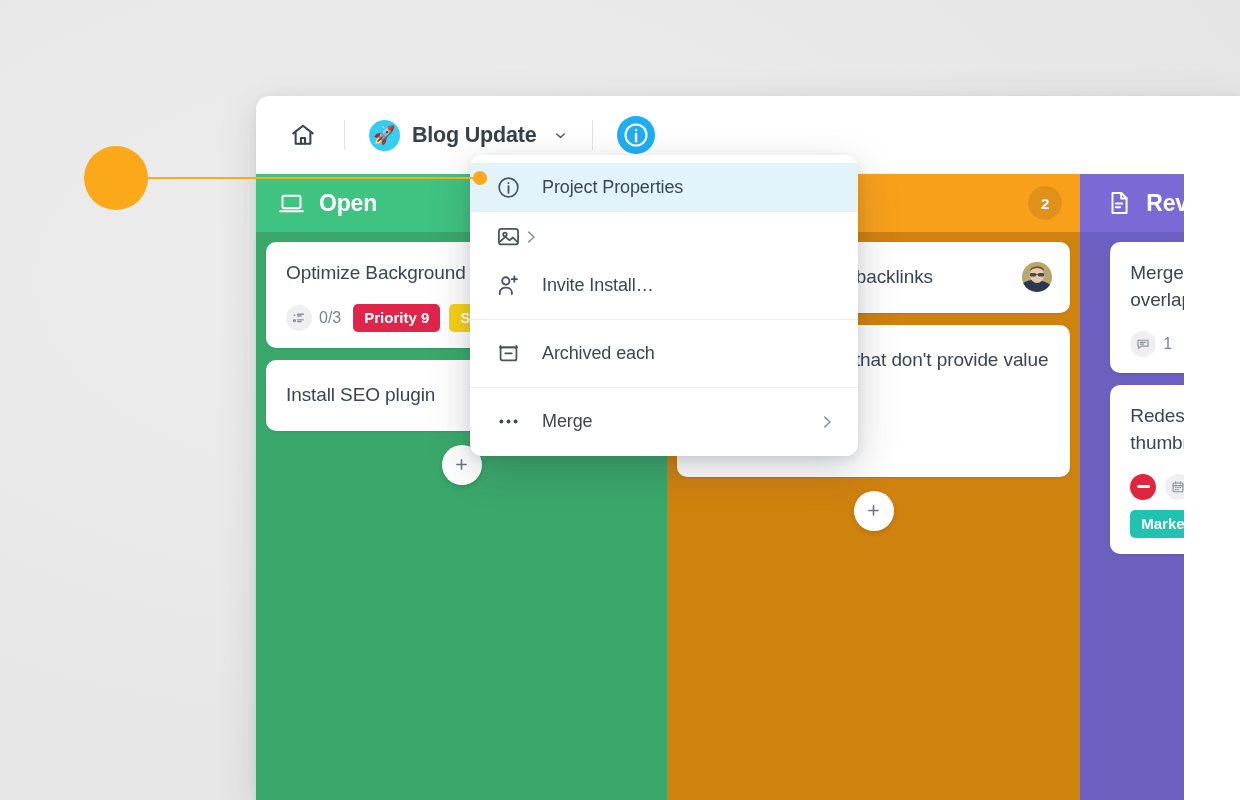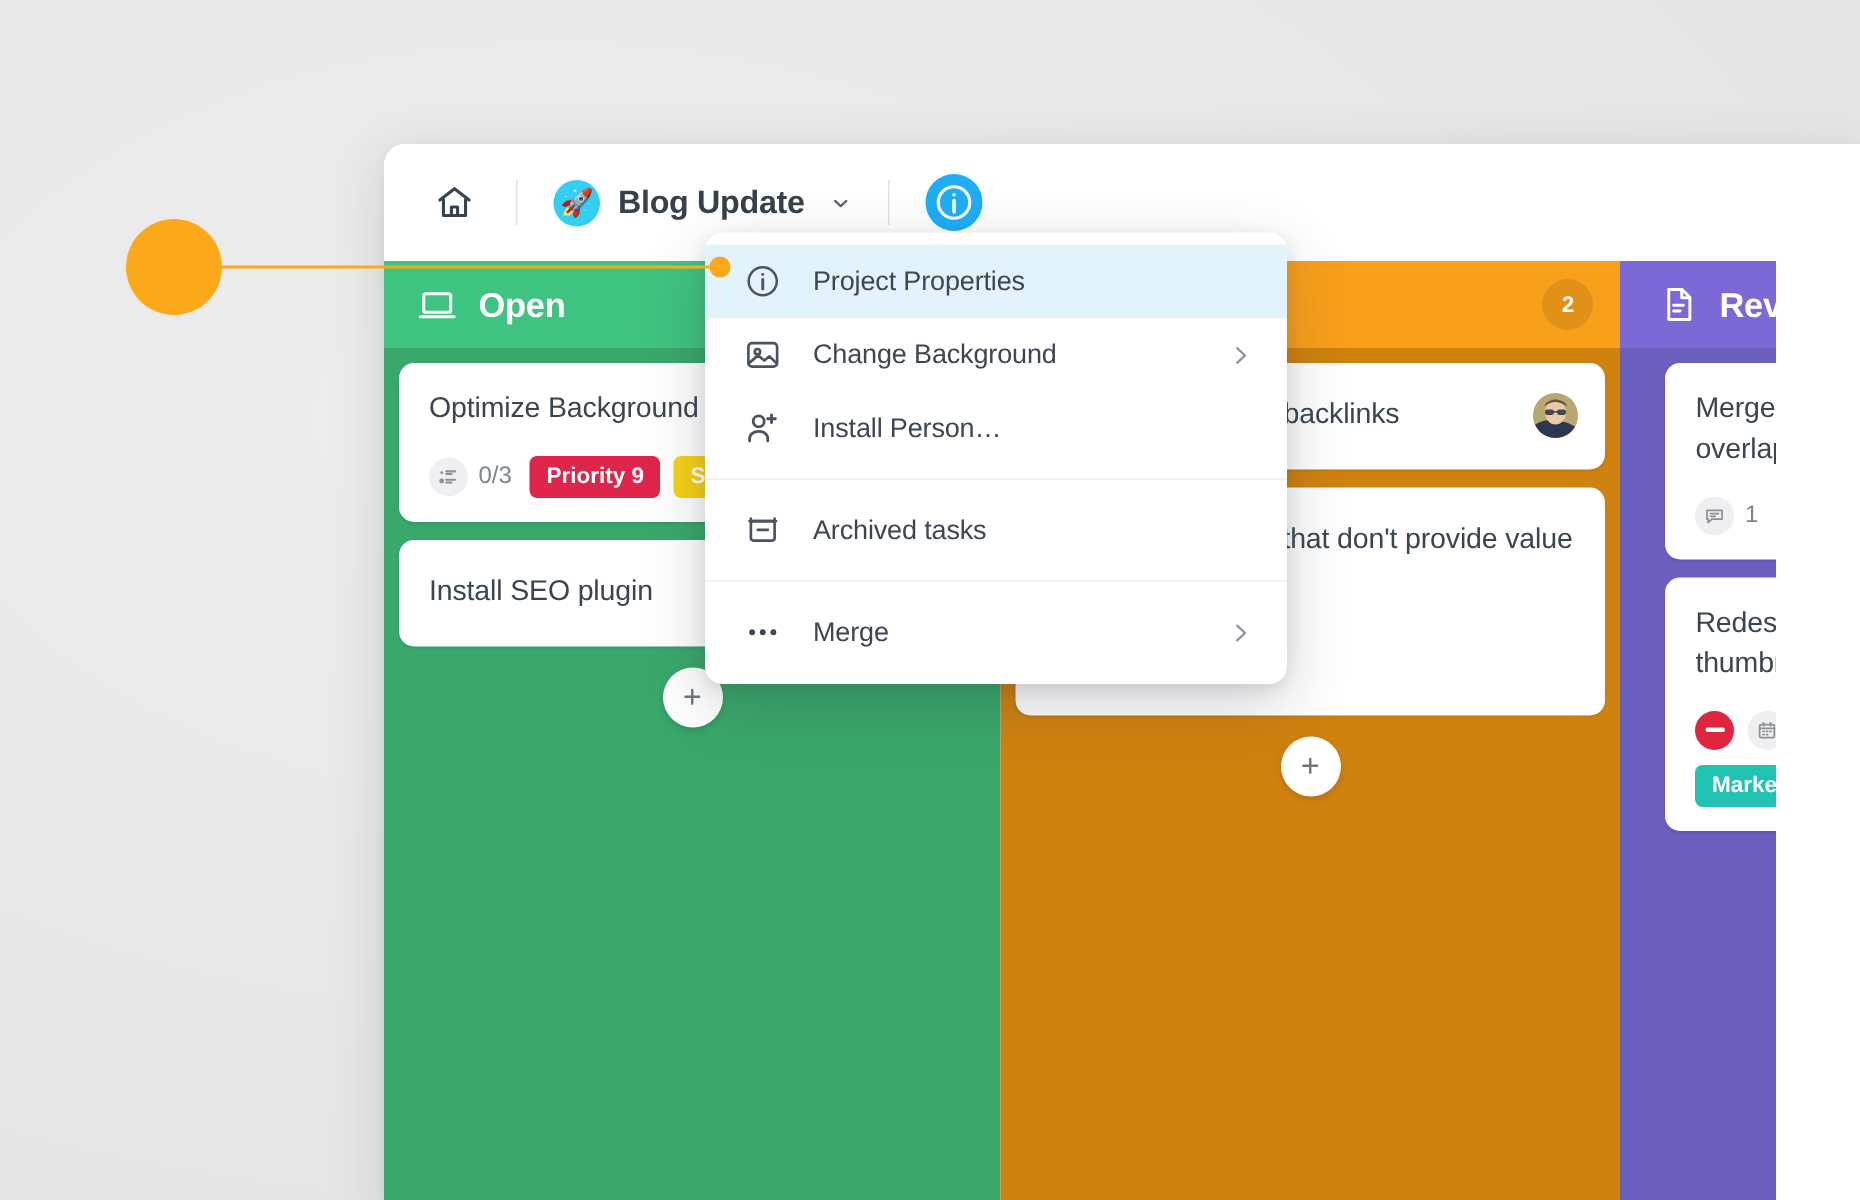--- a/index.html
+++ b/index.html
@@ -394,51 +394,50 @@
   </div>
 
   <div class="mi">
     <span class="mi-icon">
       <svg width="25" height="25" viewBox="0 0 24 24" fill="none" stroke="#4a535f" stroke-width="1.7" stroke-linejoin="round">
         <rect x="2.8" y="4.6" width="18.4" height="15" rx="2.4"></rect>
         <circle cx="8.6" cy="10" r="1.7"></circle>
         <path d="M3.4 17.2 9 12.4l4 3.3 3.2-2.7 4.4 4.2" stroke-linecap="round"></path>
       </svg>
     </span>
-    <span class="mi-label">Change Background</span>
     <span class="mi-chevron">
       <svg width="18" height="18" viewBox="0 0 24 24" fill="none" stroke="#8c949e" stroke-width="2.1" stroke-linecap="round" stroke-linejoin="round">
         <path d="M9 5.5 16 12l-7 6.5"></path>
       </svg>
     </span>
   </div>
 
   <div class="mi">
     <span class="mi-icon">
       <svg width="25" height="25" viewBox="0 0 24 24" fill="none" stroke="#4a535f" stroke-width="1.8" stroke-linecap="round" stroke-linejoin="round">
         <circle cx="9.4" cy="7.6" r="3.5"></circle>
         <path d="M3.6 20.2v-1.6c0-2.8 2.6-4.6 5.8-4.6s5.8 1.8 5.8 4.6v1.6"></path>
         <path d="M17.6 3.4v5M15.1 5.9h5"></path>
       </svg>
     </span>
-    <span class="mi-label">Install Person…</span>
+    <span class="mi-label">Invite Install…</span>
   </div>
 
   <div class="mi-sep"></div>
 
   <div class="mi">
     <span class="mi-icon">
       <svg width="25" height="25" viewBox="0 0 24 24" fill="none" stroke="#4a535f" stroke-width="1.7" stroke-linecap="round" stroke-linejoin="round">
         <path d="M3.6 6.2h16.8"></path>
         <rect x="4.4" y="6.2" width="15.2" height="12.4" rx="1.6"></rect>
         <path d="M8.8 11.8h6.4"></path>
         <path d="M4.4 6.2V4.6M19.6 6.2V4.6"></path>
       </svg>
     </span>
-    <span class="mi-label">Archived tasks</span>
+    <span class="mi-label">Archived each</span>
   </div>
 
 
   <div class="mi-sep"></div>
 
   <div class="mi">
     <span class="mi-icon">
       <svg width="25" height="25" viewBox="0 0 24 24" fill="#3d4652">
         <circle cx="5.2" cy="12" r="1.85"></circle>
         <circle cx="12" cy="12" r="1.85"></circle>

